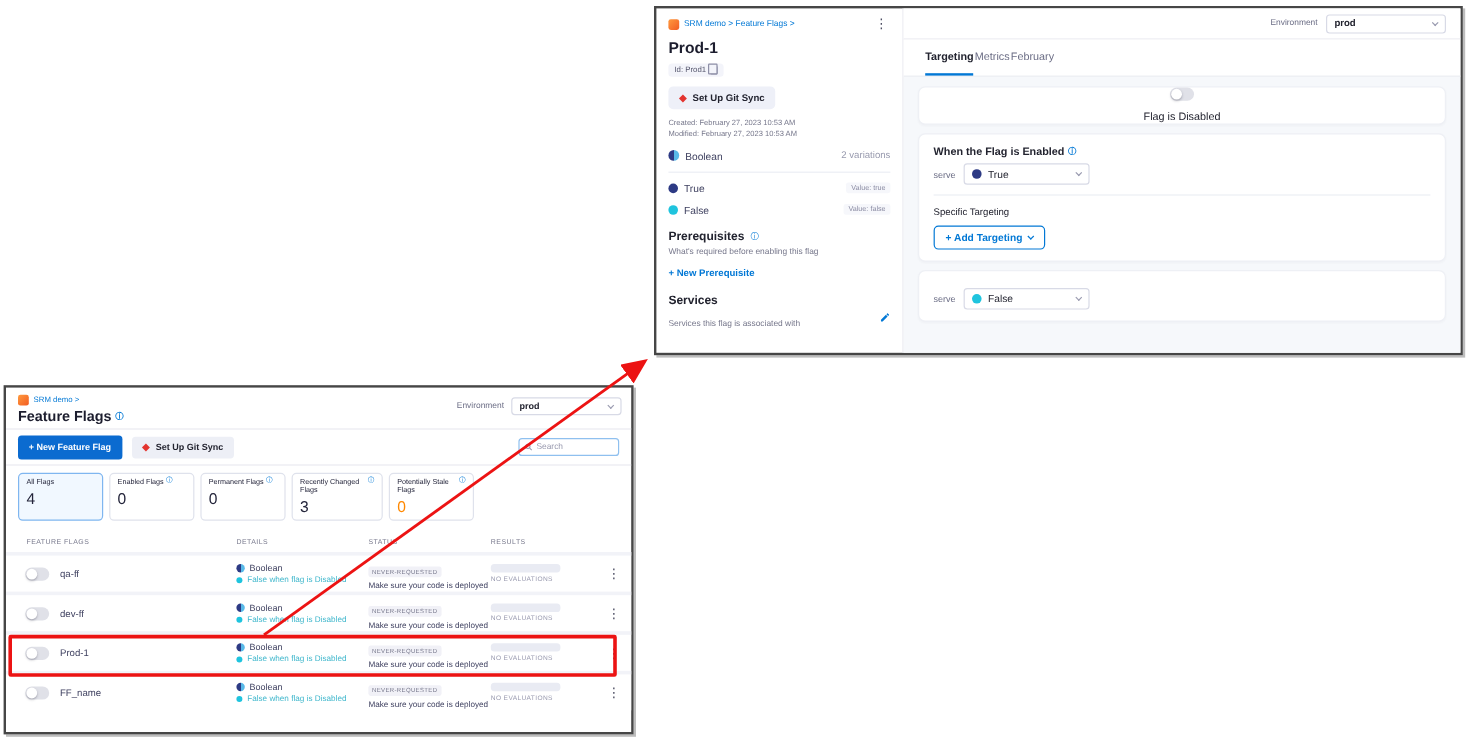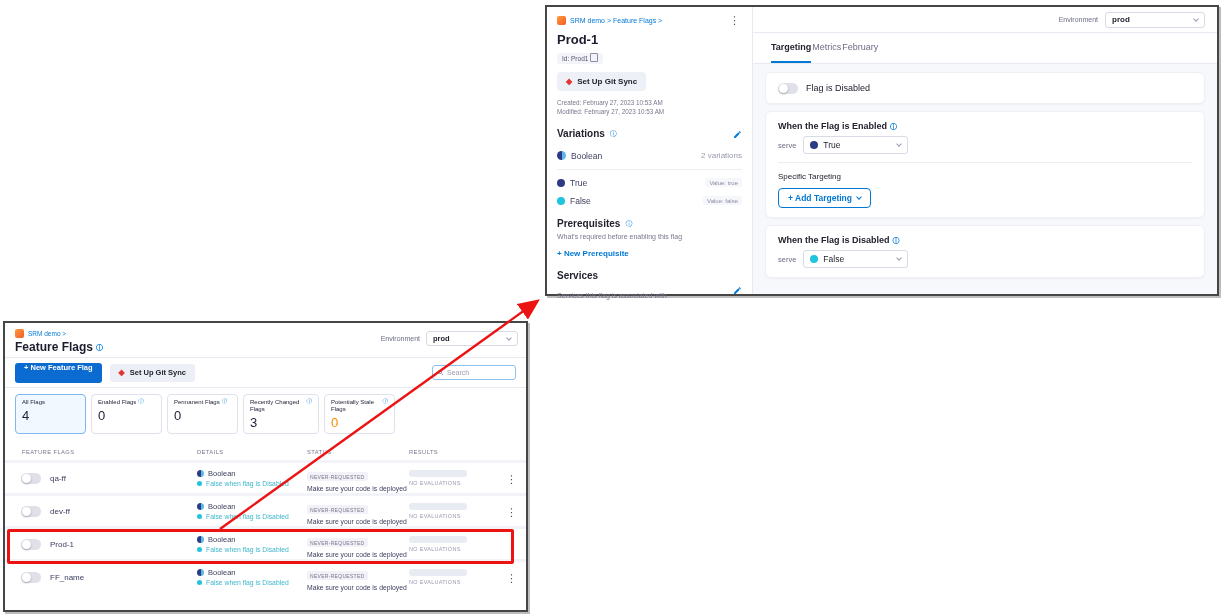--- a/index.html
+++ b/index.html
@@ -48,21 +48,21 @@
 
   .d-main { flex:1; display:flex; flex-direction:column; min-width:0; }
   .env-bar { height:26px; border-bottom:1px solid #e9eaf1; display:flex; align-items:center; justify-content:flex-end; gap:7px; padding:0 12px; background:#fff; }
   .env-lab { font-size:7px; color:#6b6d85; }
   .env-sel { width:100px; height:16px; font-size:8px; font-weight:bold; color:#22232f; justify-content:flex-start; }
   .env-sel .chev { margin-left:auto; }
   .tabs { height:31px; display:flex; align-items:stretch; gap:1px; padding:0 0 0 18px; border-bottom:1px solid #e9eaf1; background:#fff; }
   .tab { font-size:9px; color:#6b6d85; display:flex; align-items:center; cursor:pointer; border-bottom:2px solid transparent; }
   .tab.active { color:#22232f; font-weight:bold; border-bottom-color:#0278d5; }
   .d-content { flex:1; background:#f6f8fb; padding:8px 12px; overflow:hidden; }
-  .card { background:#fff; border:1px solid #eef0f5; border-radius:6px; box-shadow:0 1px 2px rgba(40,40,70,.04); }
+  .card { background:#fff; border:1px solid #eef0f5; border-radius:6px; box-shadow:0 1px 2px rgba(40,40,70,.04);flex-direction:column; }
   .card-toggle { height:32px; display:flex; align-items:center; gap:8px; padding:0 12px; margin-bottom:7px; }
   .card-toggle .lab { font-size:9px; color:#22232f; }
   .card-body { padding:9px 12px; }
   .card-en { margin-bottom:7px; }
   .c-h { font-size:9px; font-weight:bold; color:#22232f; display:flex; align-items:center; gap:3px; }
   .sub-lab { font-size:8px; color:#22232f; margin-top:9px; }
   .serve-row { display:flex; align-items:center; gap:7px; margin-top:5px; }
   .serve-lab { font-size:7.5px; color:#6b6d85; }
   .serve-sel { width:105px; height:18px; font-size:8.5px; color:#22232f; }
   .serve-sel .chev { margin-left:auto; }
@@ -72,21 +72,21 @@
   
   .list { left:3px; top:321px; width:525px; height:291px; }
   .l-head { padding:6px 10px 4px; border-bottom:1px solid #e9eaf1; position:relative; height:35px; }
   .l-crumbrow { display:flex; align-items:center; gap:4px; }
   .l-crumbrow .crumb { font-size:6.5px; }
   .l-title { font-size:12px; font-weight:bold; color:#1c1d2e; display:flex; align-items:center; gap:3px; margin-top:2px; }
   .l-env { position:absolute; right:8px; top:8px; display:flex; align-items:center; gap:6px; }
   .l-env .sel { width:92px; height:15px; font-size:7.5px; font-weight:bold; color:#22232f; }
   .l-env .sel .chev { margin-left:auto; }
   .l-toolbar { height:30px; display:flex; align-items:center; gap:8px; padding:0 10px; border-bottom:1px solid #e9eaf1; position:relative; }
-  .btn-primary { background:#0b6bd0; color:#fff; border:none; border-radius:3px; height:20px; padding:0 9px; font-size:7.5px; font-weight:bold; cursor:pointer; font-family:inherit; display:inline-flex; align-items:flex-start; gap:4px; }
+  .btn-primary { background:#0b6bd0; color:#fff; border:none; border-radius:3px; height:20px; padding:0 9px; font-size:7.5px; font-weight:bold; cursor:pointer; font-family:inherit; display:inline-flex; align-items:center; gap:4px; }
   .btn-light { background:#edeff6; color:#22232f; border:none; border-radius:3px; height:18px; padding:0 9px; font-size:7.5px; font-weight:bold; cursor:pointer; font-family:inherit; display:inline-flex; align-items:center; gap:5px; }
   .search { margin-left:auto; width:84px; height:15px; border:1px solid #8fc0ef; border-radius:3px; display:flex; align-items:center; gap:3px; padding:0 4px; background:#fff; }
   .search input { border:none; outline:none; width:100%; font-size:7px; color:#3f4160; font-family:inherit; background:transparent; }
   .search input::placeholder { color:#9a9bb0; }
   .stats { display:flex; gap:5px; padding:6px 10px; height:52px; }
   .stat { width:71px; border:1px solid #dfe2ec; border-radius:4px; padding:4px 6px; background:#fff; cursor:pointer; }
   .stat.sel-card { border-color:#7fb6f0; background:#f1f8ff; }
   .stat .sl { font-size:6px; color:#23243a; display:flex; gap:2px; align-items:flex-start; line-height:1.15; }
   .stat .sl .info-ic { font-size:5.5px; }
   .stat .sv { font-size:13px; color:#23243a; margin-top:2px; }
@@ -133,29 +133,20 @@
         <button class="git-btn">
           <span class="diamond">◆</span>
           <span>Set Up Git Sync</span>
         </button>
       </div>
       <div class="d-dates">
         <div>Created: February 27, 2023 10:53 AM</div>
         <div>Modified: February 27, 2023 10:53 AM</div>
       </div>
 
-      <div class="rowline sec-var">
-        <span class="d-h">Variations</span>
-        <span class="info-ic">ⓘ</span>
-        <span class="right pencil">
-          <svg width="9" height="9" viewBox="0 0 24 24">
-              <path d="M3 17.2V21h3.8L17.8 10 14 6.2 3 17.2zM20.7 7.1c.4-.4.4-1 0-1.4l-2.4-2.4c-.4-.4-1-.4-1.4 0l-1.8 1.8 3.8 3.8 1.8-1.8z" fill="#0278d5"></path>
-            </svg>
-        </span>
-      </div>
       <div class="rowline">
         <span class="bool-ic"></span>
         <span class="t-name">Boolean</span>
         <span class="right muted">2 variations</span>
       </div>
       <hr class="sep">
       <div class="rowline">
         <span class="dot t"></span>
         <span class="t-name">True</span>
         <span class="right val-badge">Value: true</span>
@@ -218,24 +209,20 @@
             </div>
           </div>
           <hr class="sep">
           <div class="sub-lab">Specific Targeting</div>
           <button class="add-btn">
             <span>+ Add Targeting</span>
             <span class="chev"></span>
           </button>
         </div>
         <div class="card card-body">
-          <div class="c-h">
-            <span>When the Flag is Disabled</span>
-            <span class="info-ic">ⓘ</span>
-          </div>
           <div class="serve-row">
             <span class="serve-lab">serve</span>
             <div class="sel serve-sel">
               <span class="dot f"></span>
               <span>False</span>
               <span class="chev"></span>
             </div>
           </div>
         </div>
       </div>

